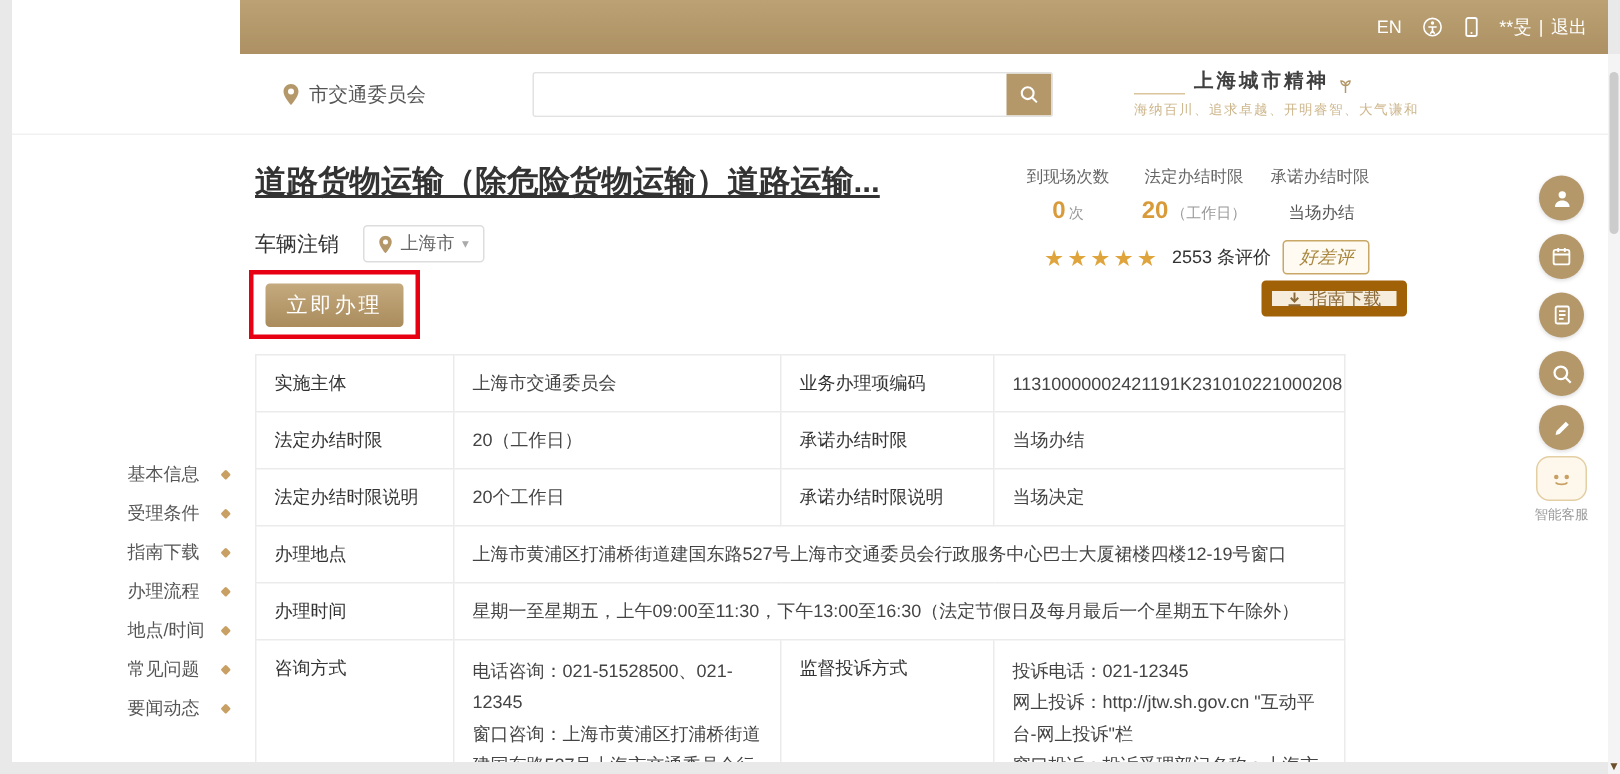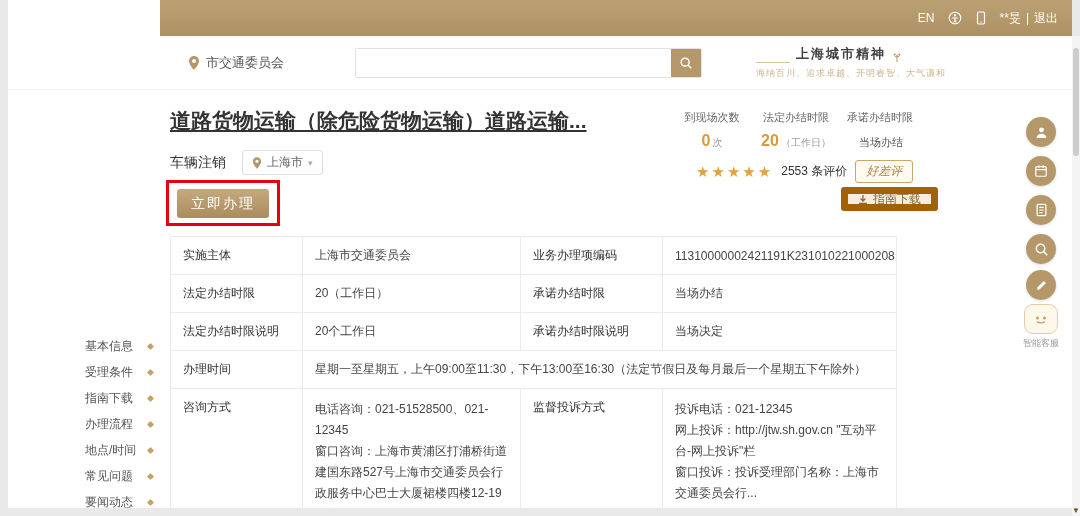--- a/index.html
+++ b/index.html
@@ -51,21 +51,21 @@
   .metric .m-sub { font-size:10px; color:#999; }
 
   .rating-row { position:absolute; left:688px; top:160px; display:flex; align-items:center; gap:8px; }
   .stars { color:#e0a43c; font-size:15px; letter-spacing:2px; }
   .rating-count { font-size:12px; color:#333; }
   .review-btn { border:1px solid #c9a867; color:#a9873f; background:#fffbf2; font-size:12px; padding:2px 10px; border-radius:3px; cursor:pointer; font-family:inherit;font-style:italic; }
   .download-btn { position:absolute; left:833px; top:187px; height:24px; display:flex; align-items:center; gap:5px;
     background:#f6eddc; border:7px solid #a16207; color:#8a6a3a; font-size:12px; padding:0 10px; border-radius:3px; cursor:pointer; font-family:inherit; }
 
   
-  .anchor-nav { position:absolute; left:77px; top:303px;margin-top:30px; }
+  .anchor-nav { position:absolute; left:77px; top:303px; }
   .anchor-item { display:flex; align-items:center; justify-content:space-between; width:68px; height:26px; font-size:12px; color:#555; cursor:pointer; }
   .anchor-dot { width:5px; height:5px; background:#c9a063; border-radius:1px; transform:rotate(45deg); flex:none; margin-left:6px; }
 
   
   .info-table { position:absolute; left:162px; top:236px; width:726px; border-collapse:collapse; table-layout:fixed; font-size:12px; }
   .info-table td { border:1px solid #ebebeb; padding:10px 12px; color:#444; }
   .info-table td.lbl { color:#333; }
   .info-table tr.tall td { vertical-align:top; }
   .info-table td.multiline { white-space:pre-line; line-height:1.75; }
 
@@ -232,20 +232,24 @@
         <td class="lbl">承诺办结时限</td>
         <td>当场办结</td>
       </tr>
       <tr>
         <td class="lbl">法定办结时限说明</td>
         <td>20个工作日</td>
         <td class="lbl">承诺办结时限说明</td>
         <td>当场决定</td>
       </tr>
       <tr>
+        <td class="lbl">办理地点</td>
+        <td colspan="3">上海市黄浦区打浦桥街道建国东路527号上海市交通委员会行政服务中心巴士大厦裙楼四楼12-19号窗口</td>
+      </tr>
+      <tr>
         <td class="lbl">办理时间</td>
         <td colspan="3">星期一至星期五，上午09:00至11:30，下午13:00至16:30（法定节假日及每月最后一个星期五下午除外）</td>
       </tr>
       <tr class="tall">
         <td class="lbl">咨询方式</td>
         <td class="multiline">电话咨询：021-51528500、021-12345
 窗口咨询：上海市黄浦区打浦桥街道建国东路527号上海市交通委员会行政服务中心巴士大厦裙楼四楼12-19号窗口...</td>
         <td class="lbl">监督投诉方式</td>
         <td class="multiline">投诉电话：021-12345
 网上投诉：http://jtw.sh.gov.cn "互动平台-网上投诉"栏

